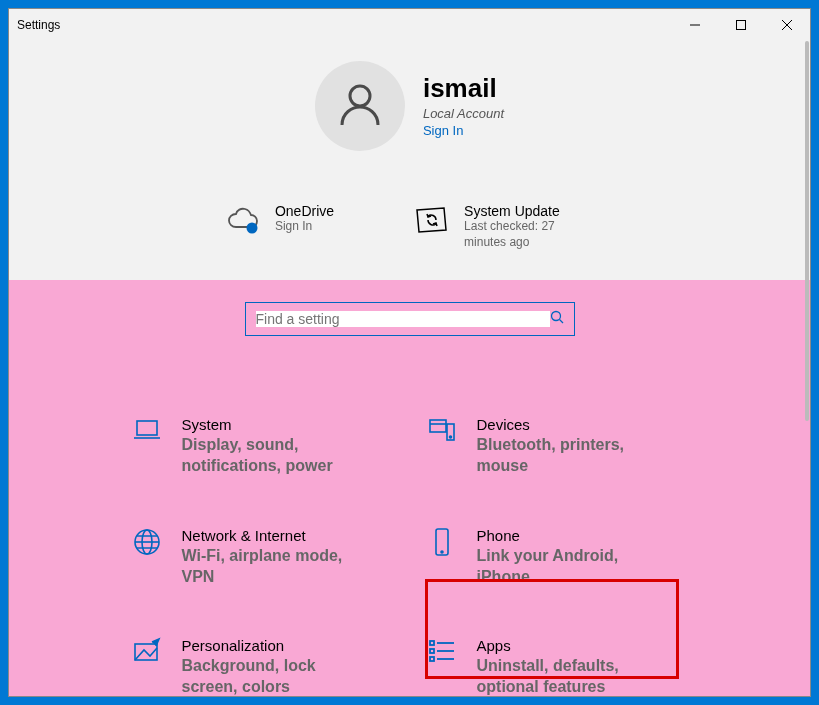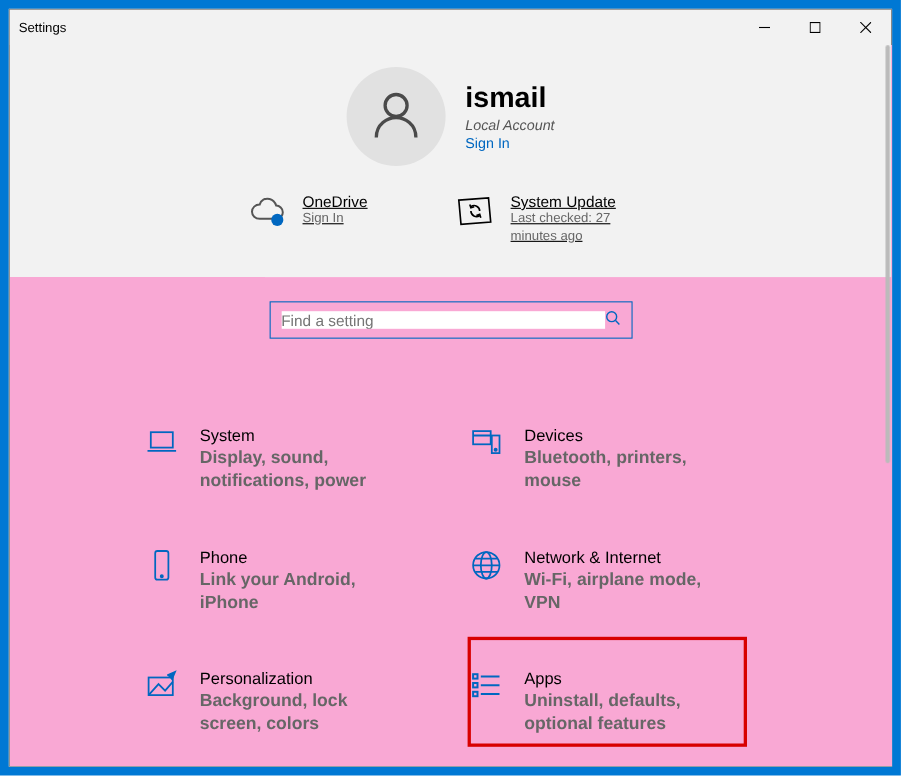--- a/index.html
+++ b/index.html
@@ -4,28 +4,28 @@
 <style>
 * { margin: 0; padding: 0; box-sizing: border-box; font-family: "Segoe UI", Arial, sans-serif; }
 body { background: #0078d4; padding: 8px; width: 819px; height: 705px; overflow: hidden; }
 .window { background: #fff; width: 100%; height: 100%; display: flex; flex-direction: column; border: 1px solid #888; position: relative; justify-content: center; }
 .titlebar { display: flex; align-items: center; height: 32px; padding-left: 8px; background: #f2f2f2; }
 .titlebar-title { font-size: 12px; color: #000; }
 .win-controls { margin-left: auto; display: flex; }
 .win-btn { width: 46px; height: 32px; display: flex; align-items: center; justify-content: center; }
 .win-btn svg { width: 10px; height: 10px; }
 .content { flex: 1; overflow-y: auto; display: flex; flex-direction: column; position: relative; }
-.header-area { background: #f2f2f2; padding: 20px 0 30px; display: flex; flex-direction: column; align-items: center; }
+.header-area { background: #f2f2f2; padding: 20px 0 30px; display: flex; flex-direction: column; align-items: center; gap: 28px; }
 .account-row { display: flex; align-items: center; gap: 18px; }
 .avatar { width: 90px; height: 90px; border-radius: 50%; background: #e1e1e1; display: flex; align-items: center; justify-content: center; }
 .avatar svg { width: 46px; height: 46px; }
 .account-info .name { font-size: 26px; font-weight: 600; }
 .account-info .type { font-size: 13px; color: #555; margin-top: 2px; font-style: italic; }
 .account-info .signin { font-size: 13px; color: #0067c0; cursor: pointer; margin-top: 2px; display: inline-block; }
-.status-row { display: flex; gap: 80px; margin-top: 24px; text-decoration: underline; }
+.status-row { display: flex; gap: 80px; margin-top: 24px; }
 .status-item { display: flex; gap: 14px; align-items: flex-start; }
 .status-item .icon { width: 36px; height: 34px; display: flex; align-items: center; justify-content: center; }
 .status-item .txt-title { font-size: 14px; font-weight: 400; color: #000; }
 .status-item .txt-sub { font-size: 12px; color: #666; max-width: 130px; line-height: 1.3; }
 .body-area { background: #f9a8d4; padding: 22px 0 40px; display: flex; flex-direction: column; align-items: center; }
 .search-wrap { width: 330px; height: 34px; border: 1px solid #0067c0; display: flex; align-items: center; padding: 0 10px; }
 .search-wrap input { flex: 1; border: none; outline: none; font-size: 14px; color: #666; }
 .search-wrap svg { width: 14px; height: 14px; }
 .cat-grid { width: 560px; margin-top: 80px; display: grid; grid-template-columns: 1fr 1fr; row-gap: 50px; column-gap: 30px; }
 .cat { display: flex; gap: 18px; cursor: pointer; }
@@ -151,42 +151,42 @@
           </div>
           <div>
             <div class="cat-title">Devices</div>
             <div class="cat-desc">Bluetooth, printers, mouse</div>
           </div>
         </div>
 
         <div class="cat">
           <div class="cat-icon">
             <svg viewBox="0 0 30 30" fill="none" stroke="#0067c0" stroke-width="1.6">
-              <rect x="9" y="2" width="12" height="26" rx="2"></rect>
-              <circle cx="15" cy="25" r="1" fill="#0067c0"></circle>
-            </svg>
-          </div>
-          <div>
-            <div class="cat-title">Phone</div>
-            <div class="cat-desc">Link your Android, iPhone</div>
-          </div>
-        </div>
-
-        <div class="cat">
-          <div class="cat-icon">
-            <svg viewBox="0 0 30 30" fill="none" stroke="#0067c0" stroke-width="1.6">
               <circle cx="15" cy="15" r="12"></circle>
               <ellipse cx="15" cy="15" rx="5" ry="12"></ellipse>
               <line x1="3" y1="15" x2="27" y2="15"></line>
               <path d="M5 9h20 M5 21h20"></path>
             </svg>
           </div>
           <div>
             <div class="cat-title">Network &amp; Internet</div>
             <div class="cat-desc">Wi-Fi, airplane mode, VPN</div>
+          </div>
+        </div>
+
+        <div class="cat">
+          <div class="cat-icon">
+            <svg viewBox="0 0 30 30" fill="none" stroke="#0067c0" stroke-width="1.6">
+              <rect x="9" y="2" width="12" height="26" rx="2"></rect>
+              <circle cx="15" cy="25" r="1" fill="#0067c0"></circle>
+            </svg>
+          </div>
+          <div>
+            <div class="cat-title">Phone</div>
+            <div class="cat-desc">Link your Android, iPhone</div>
           </div>
         </div>
 
         <div class="cat">
           <div class="cat-icon">
             <svg viewBox="0 0 30 30" fill="none" stroke="#0067c0" stroke-width="1.6">
               <rect x="3" y="7" width="22" height="16"></rect>
               <path d="M3 23 L12 13 L18 19 L25 11"></path>
               <path d="M20 5 L27 2 L24 9" fill="#0067c0"></path>
             </svg>

